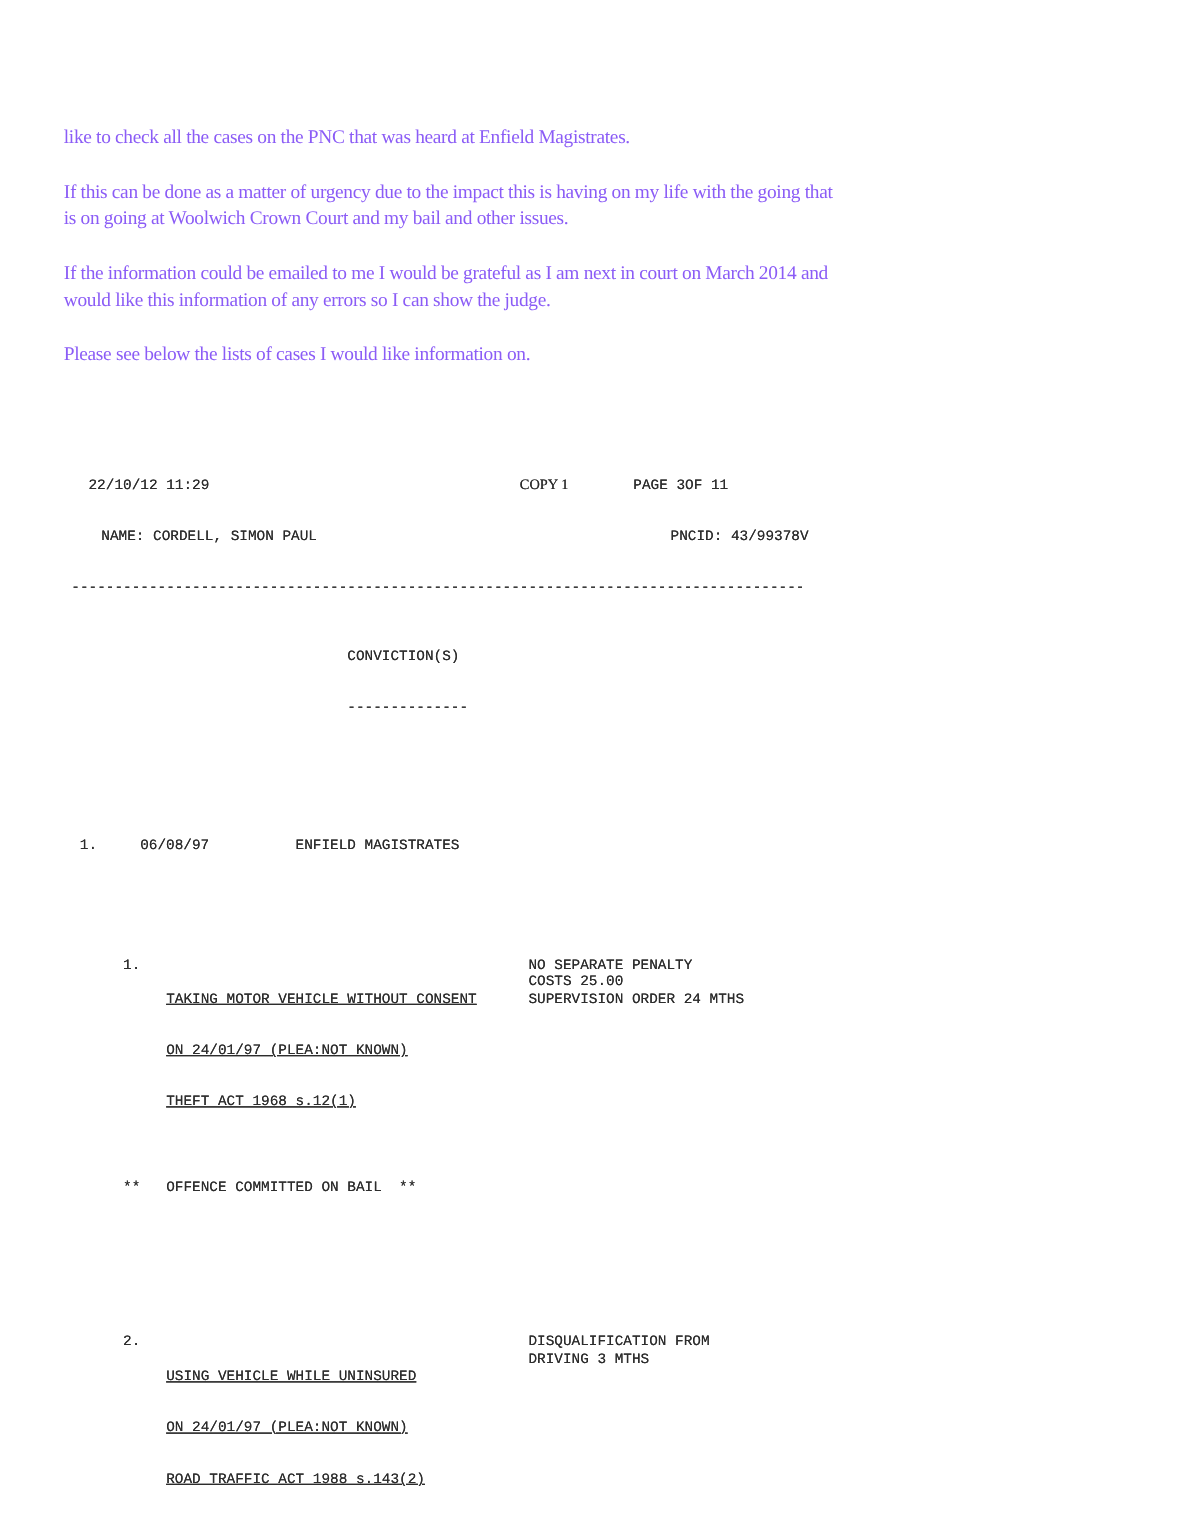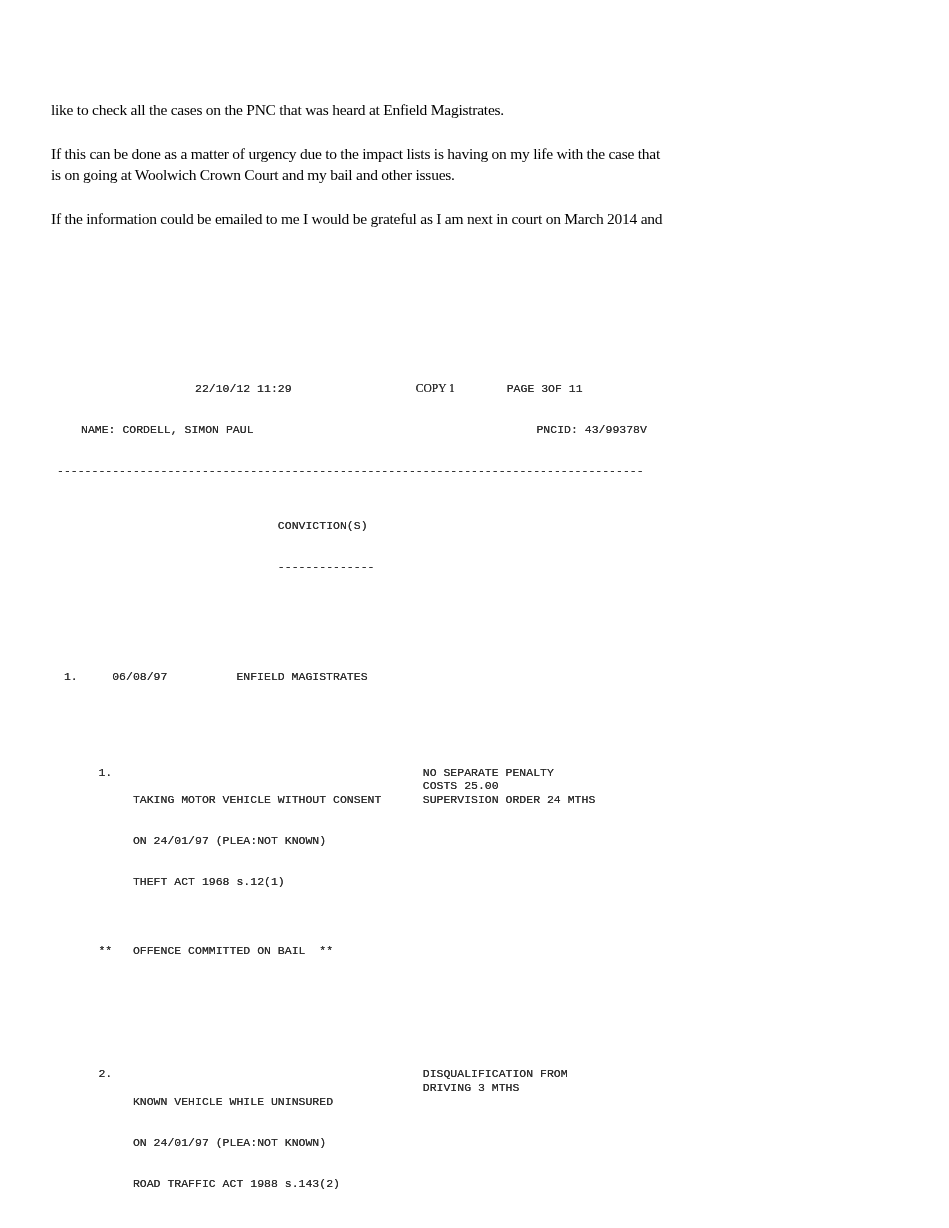--- a/index.html
+++ b/index.html
@@ -7,21 +7,21 @@
   body { width: 949px; height: 1228px; position: relative; overflow: hidden; }
 
   .page { position: absolute; inset: 0; background: #ffffff; }
 
   
   .letter {
     position: absolute;
     left: 51px;
     top: 99px;
     width: 720px;
-    color: #000000;
+    color: #8b5cf6;
     font-family: "Liberation Serif", "DejaVu Serif", serif;
     font-size: 15.5px;
     letter-spacing: -0.25px;
     line-height: 21.8px;
   }
   .para { margin-bottom: 21.8px; }
   .tline { white-space: pre; }
 
   
   .printout {
@@ -30,57 +30,61 @@
     top: 341px;
     width: 640px;
     color: #2d2d2d;
     font-family: "Liberation Mono", "DejaVu Sans Mono", monospace;
     font-size: 11.5px;
     line-height: 13.7px;
     white-space: pre-wrap;
     text-shadow: 0 0 0.3px #3a3a3a;
   }
   .po-row { display: flex; align-items: flex-start; }
-  .c-dt   { padding-left: 2ch; width: 52ch; text-align: center; }
+  .c-dt   { padding-left: 2ch; width: 52ch; }
   .c-copy { width: 11ch; font-family: Liberation Serif, serif; }
   .c-page { width: 10ch; text-align: right; }
   .c-name { width: 66ch; margin-left: 24px; }
   .po-sep { white-space: pre; overflow: hidden; }
   .po-title   { padding-left: 32ch; }
   .po-title-u { padding-left: 32ch; }
 
   .po-case-head { display: flex; padding-left: 1ch; margin-top: 13.7px; }
   .po-case-head.first { margin-top: 13.7px; }
   .ch-num  { width: 7ch; }
   .ch-date { width: 18ch; }
 
   .po-off-group { margin-top: 13.7px; }
   .po-off-row  { display: flex; align-items: flex-start; padding-left: 6ch; }
   .off-num  { width: 5ch; }
   .off-left { width: 42ch; }
-  .off-left > span { display: block; }
+  .off-left > span { display: block; text-decoration: underline; }
   .off-right { flex: 1; }
   .po-bail-row { display: flex; padding-left: 6ch; }
   .bail-stars { width: 5ch; }
 </style>
 </head>
 <body>
 
 <div class="page">
 
   <div class="letter">
     <div class="para">
       <div class="tline">like to check all the cases on the PNC that was heard at Enfield Magistrates.</div>
     </div>
     <div class="para">
-      <div class="tline">If this can be done as a matter of urgency due to the impact lists is having on my life with the case that</div>
+      <div class="tline">If this can be done as a matter of urgency due to the impact this is having on my life with the going that</div>
       <div class="tline">is on going at Woolwich Crown Court and my bail and other issues.</div>
     </div>
     <div class="para">
       <div class="tline">If the information could be emailed to me I would be grateful as I am next in court on March 2014 and</div>
+      <div class="tline">would like this information of any errors so I can show the judge.</div>
+    </div>
+    <div class="para">
+      <div class="tline">Please see below the lists of cases I would like information on.</div>
     </div>
   </div>
 
   <div class="printout">
 
     <div class="po-row">
       <span class="c-dt">22/10/12 11:29</span>
       <span class="c-copy">COPY 1</span>
       <span class="c-page">PAGE 3</span>
       <span class="c-of">OF 11</span>
@@ -117,21 +121,21 @@
         <div class="po-bail-row">
           <span class="bail-stars">**</span>
           <span>OFFENCE COMMITTED ON BAIL  **</span>
         </div>
       </div>
 
       <div class="po-off-group">
         <div class="po-off-row">
           <span class="off-num">2.</span>
           <span class="off-left">
-            <span>KNOWN VEHICLE WHILE UNINSURED</span>
+            <span>USING VEHICLE WHILE UNINSURED</span>
             <span>ON 24/01/97 (PLEA:NOT KNOWN)</span>
             <span>ROAD TRAFFIC ACT 1988 s.143(2)</span>
           </span>
           <span class="off-right">DISQUALIFICATION FROM
 DRIVING 3 MTHS</span>
         </div>
         
       </div>
 
       

